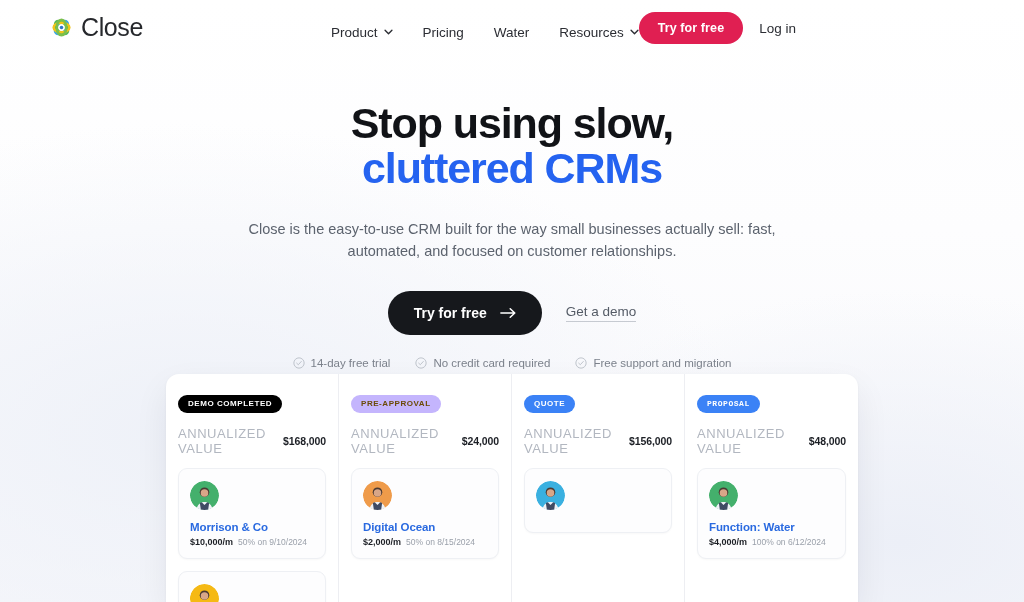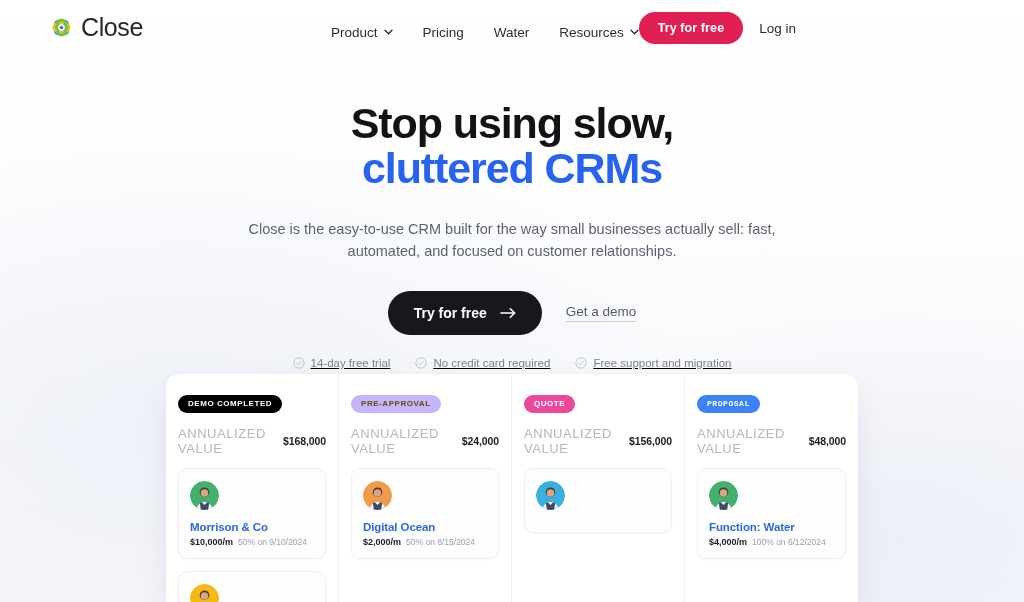--- a/index.html
+++ b/index.html
@@ -61,21 +61,21 @@
     background:#16181c; color:#fff; font-size:14px; font-weight:700;
     padding:14px 26px; border-radius:99px; border:none; cursor:pointer;
     display:inline-flex; align-items:center; gap:13px;
   }
   .arrow { display:block; width:16px; height:12px; }
   .demo-link {
     font-size:13.5px; color:#545b66; cursor:pointer;
     border-bottom:1px solid #c6cad1; padding-bottom:2px;
   }
 
-  .feats { margin-top:22px; display:flex; align-items:flex-start; justify-content:center; gap:25px;text-decoration:underline; }
+  .feats { margin-top:22px; display:flex; align-items:flex-start; justify-content:center; gap:25px; }
   .feat { display:flex; align-items:center; gap:6px; font-size:11.5px; color:#7c828c; }
   .ck { display:block; width:12px; height:12px; }
 
   
   .panel {
     position:absolute; left:166px; top:374px; width:692px; height:228px;
     background:#ffffff; border-radius:13px 13px 0 0;
     box-shadow:0 1px 3px rgba(20,25,40,.05), 0 14px 34px rgba(20,25,40,.07);
     overflow:hidden; display:flex;
   }
@@ -239,21 +239,21 @@
               <circle cx="20" cy="16.6" r="5.2" fill="#d8a688"></circle>
               <path d="M8.5 40c1.6-7.4 6.1-11 11.5-11s9.9 3.6 11.5 11z" fill="#eef1f5"></path>
               <path d="M16.2 29.2 20 33l3.8-3.8 2.6 1.2-1.4 9.6h-10l-1.4-9.6z" fill="#3f4a63"></path>
             </svg></span>
           <div class="deal-name">Digital Ocean</div>
           <div class="deal-meta">
             <span class="deal-amt">$2,000/m</span>
             <span>50% on 8/15/2024</span>
           </div>
         </div></div>
-      <div class="col"><span class="badge" style="background: #ec4899; color: rgb(255, 255, 255);">QUOTE</span><div class="av-row">
+      <div class="col"><span class="badge" style="background: #3b82f6; color: rgb(255, 255, 255);">QUOTE</span><div class="av-row">
           <span class="av-label">ANNUALIZED VALUE</span>
           <span class="av-value">$156,000</span>
         </div><div class="deal">
           <span class="avatar"><svg viewBox="0 0 40 40" width="29" height="29">
               <circle cx="20" cy="20" r="20" fill="#3ab0e0"></circle>
               <circle cx="20" cy="15.5" r="6.6" fill="#4a3a33"></circle>
               <circle cx="20" cy="16.6" r="5.2" fill="#d8a688"></circle>
               <path d="M8.5 40c1.6-7.4 6.1-11 11.5-11s9.9 3.6 11.5 11z" fill="#eef1f5"></path>
               <path d="M16.2 29.2 20 33l3.8-3.8 2.6 1.2-1.4 9.6h-10l-1.4-9.6z" fill="#3f4a63"></path>
             </svg></span>

